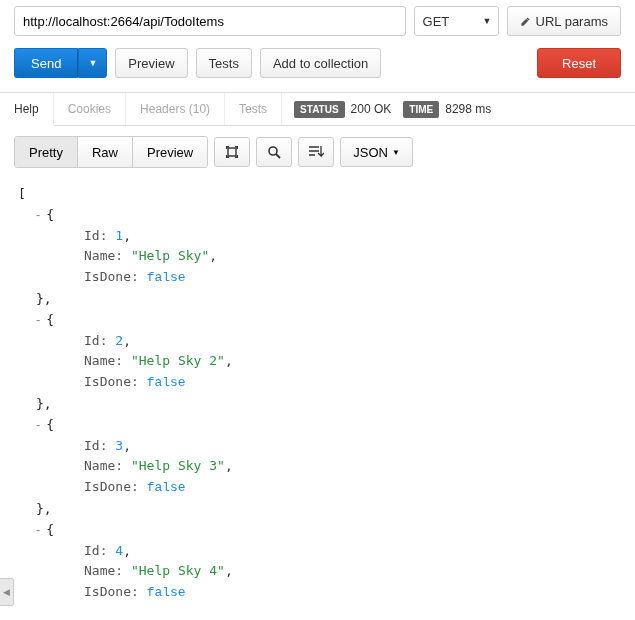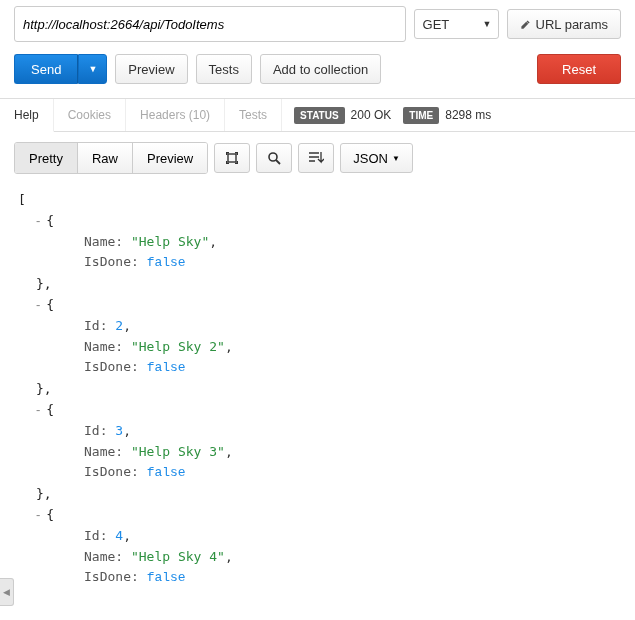--- a/index.html
+++ b/index.html
@@ -1,18 +1,18 @@
 <!DOCTYPE html>
 <html><head>
 <meta charset="utf-8">
 <style>
 * { box-sizing: border-box; margin: 0; padding: 0; }
 body { font-family: "Helvetica Neue", Arial, sans-serif; font-size: 13px; color: #333; background: #fff; width: 635px; }
 .row { display: flex; align-items: center; gap: 8px; padding: 6px 14px; }
-.url-input { flex: 1; height: 36px; border: 1px solid #ccc; border-radius: 3px; padding: 8px 8px; font-size: 13px; font-style: italic; }
+.url-input { flex: 1; height: 30px; border: 1px solid #ccc; border-radius: 3px; padding: 8px 8px; font-size: 13px; }
 .method-select { position: relative; width: 85px; height: 30px; border: 1px solid #ccc; border-radius: 3px; background: #fff; display: flex; align-items: center; padding: 0 8px; cursor: pointer; }
 .method-select::after { content: "▼"; position: absolute; right: 6px; font-size: 9px; color: #333; }
 .btn { height: 30px; border: 1px solid #ccc; border-radius: 3px; background: linear-gradient(#fff,#f0f0f0); padding: 0 12px; font-size: 13px; cursor: pointer; display: inline-flex; align-items: center; gap: 5px; color: #333; }
 .btn-primary { background: linear-gradient(#1f8ce8,#0d6dc4); border-color: #0d6dc4; color: #fff; padding: 0 16px; }
 .btn-primary-split { display: flex; }
 .btn-primary-split .main { border-radius: 3px 0 0 3px; border-right: 1px solid #0b5ca5; }
 .btn-primary-split .caret { border-radius: 0 3px 3px 0; padding: 0 9px; }
 .btn-danger { background: linear-gradient(#e84d3c,#d43a2a); border-color: #c0392b; color: #fff; padding: 0 24px; }
 .edit-icon { width: 11px; height: 11px; }
 .spacer { flex: 1; }
@@ -143,20 +143,21 @@
     <span style="font-size:8px;">▼</span>
   </button>
   <div class="spacer"></div>
 </div>
 
 <div class="json-area">
   <div class="brkt">[</div>
   <div id="json-items">
       <div>
         <div class="ind1"><span class="toggle">-</span><span class="brkt">{</span></div>
+        <div class="ind2"><span class="key">Id: </span><span class="num">1</span>,</div>
         <div class="ind2"><span class="key">Name: </span><span class="str">"Help Sky"</span>,</div>
         <div class="ind2"><span class="key">IsDone: </span><span class="bool">false</span></div>
         <div class="ind1"><span class="brkt">},</span></div>
       </div>
       <div>
         <div class="ind1"><span class="toggle">-</span><span class="brkt">{</span></div>
         <div class="ind2"><span class="key">Id: </span><span class="num">2</span>,</div>
         <div class="ind2"><span class="key">Name: </span><span class="str">"Help Sky 2"</span>,</div>
         <div class="ind2"><span class="key">IsDone: </span><span class="bool">false</span></div>
         <div class="ind1"><span class="brkt">},</span></div>

